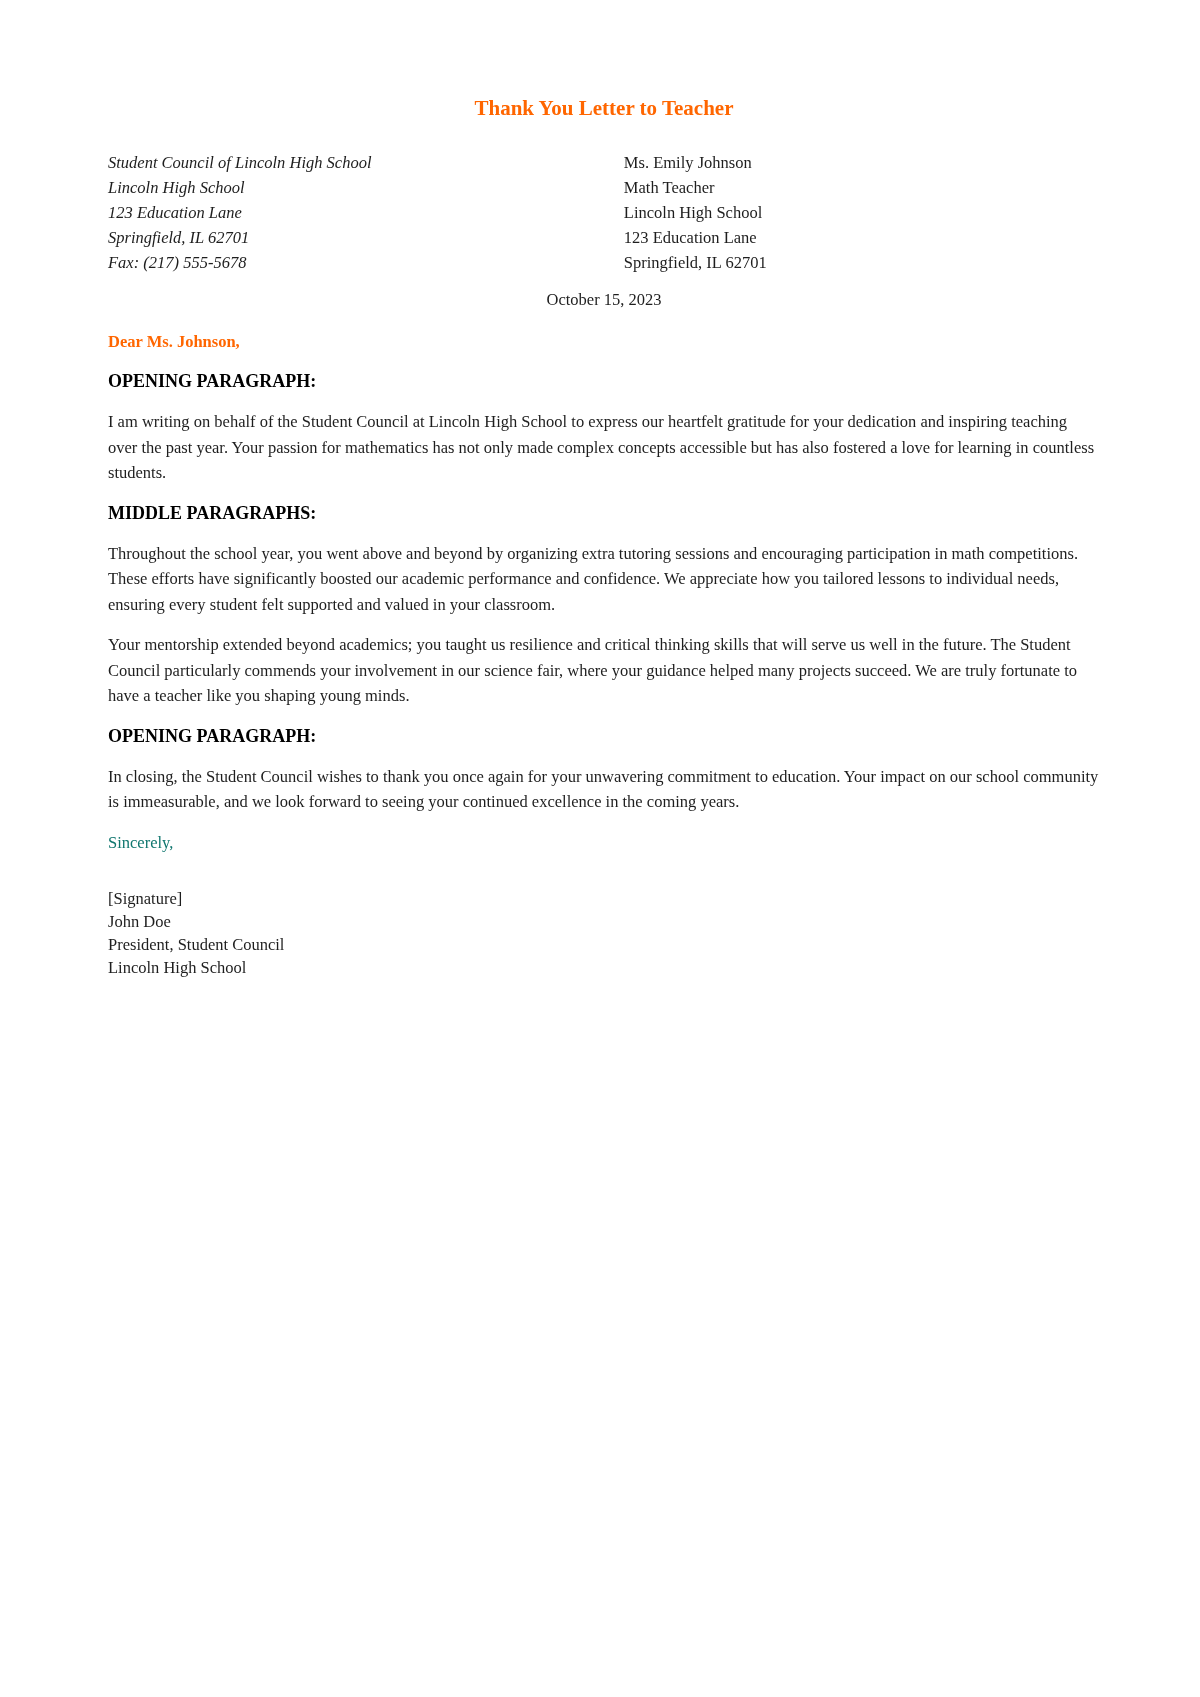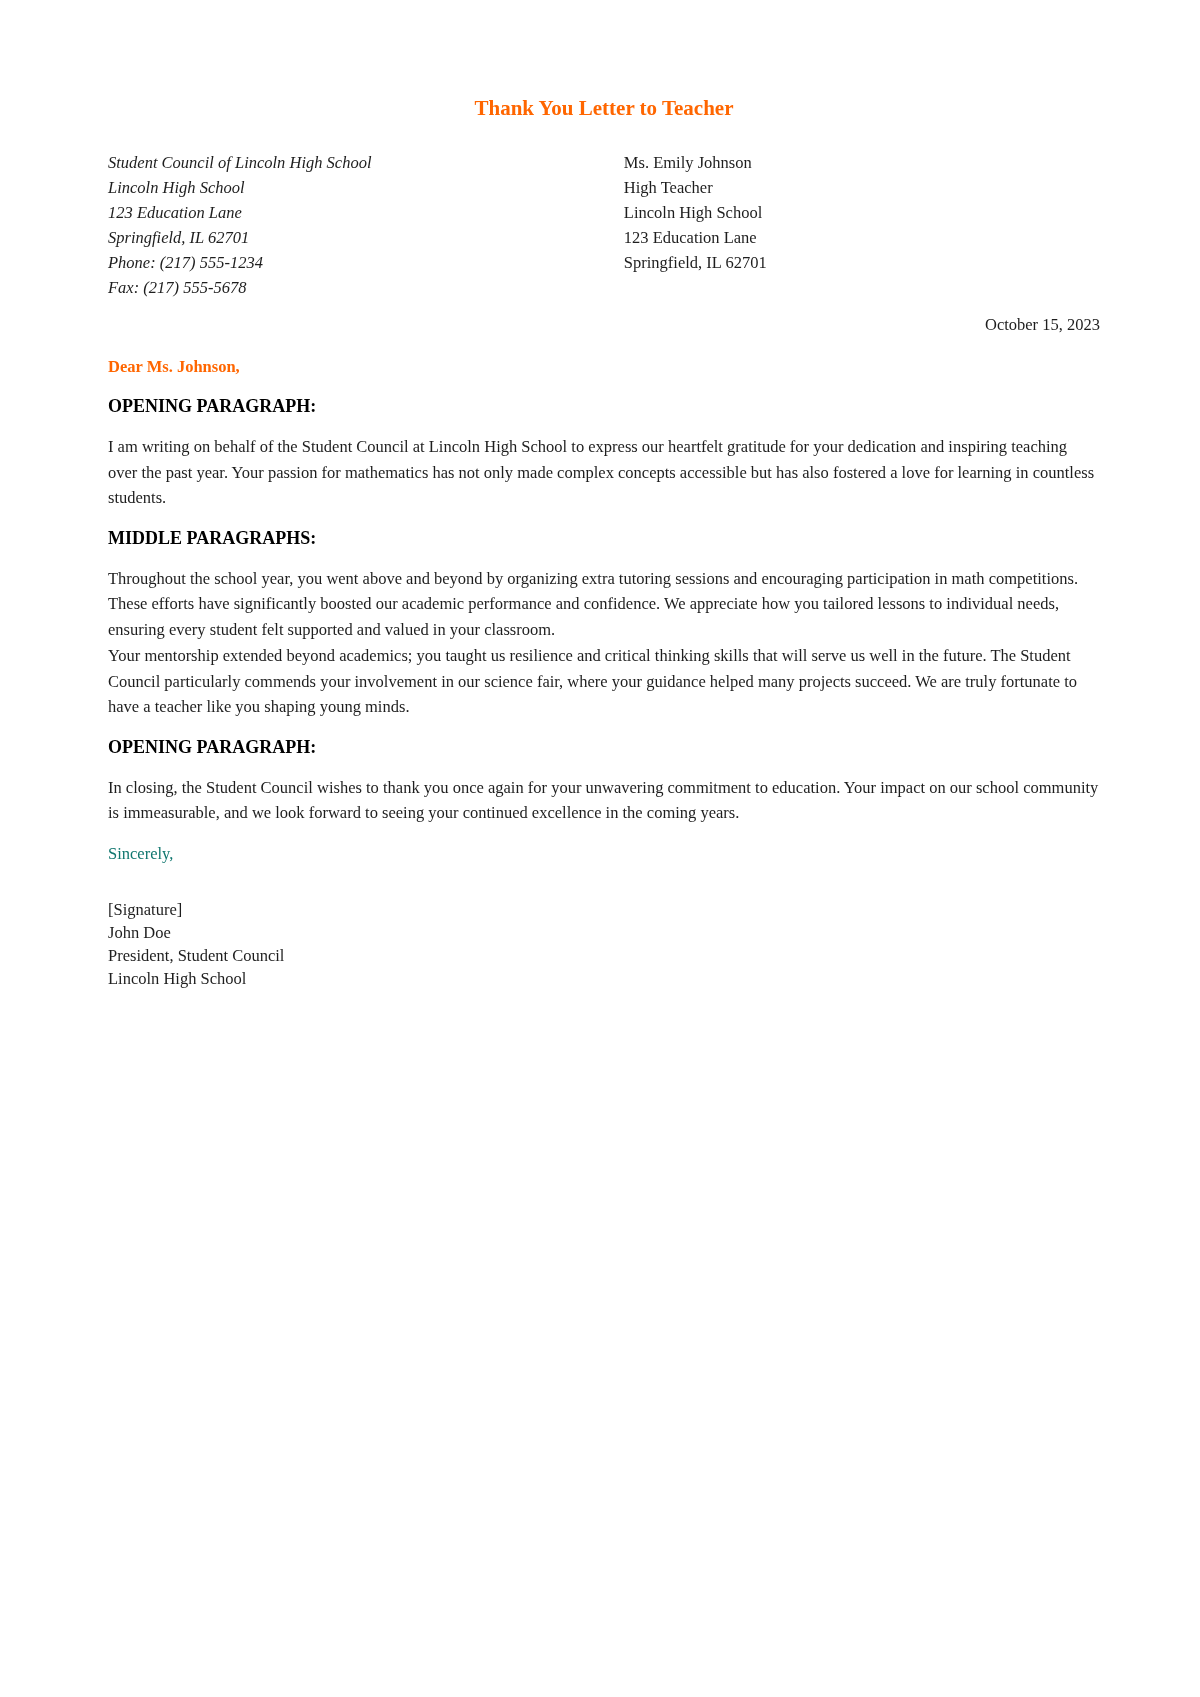--- a/index.html
+++ b/index.html
@@ -25,38 +25,38 @@
   }
   .addresses {
     display: flex;
     margin-top: 29px;
   }
   .addresses p { margin: 0; line-height: 25px; }
   .col-sender { width: 52%; font-style: italic; }
   .col-recipient { flex: 1; }
   .date {
     margin: 12px 0 0;
-    text-align: right;
+    text-align: center;
     line-height: 25px;
   }
   .salutation {
     margin: 17px 0 0;
     font-weight: bold;
     color: var(--accent);
     line-height: 25px;
   }
   h2.section-heading {
     margin: 15px 0;
     font-size: 18px;
     font-weight: bold;
     color: #000000;
     line-height: 25px;
   }
   p.body-par {
-    margin: 1px 0;
+    margin: 15px 0;
     line-height: 25.5px;
   }
   .signoff {
     margin: 15px 0 0;
     font-weight: normal;
     color: #0f766e;
     line-height: 25px;
   }
   .signature-block { margin-top: 32px; }
   .signature-block p { margin: 0; line-height: 23px; }
@@ -67,26 +67,25 @@
 <div class="page">
 
   <h1 class="title">Thank You Letter to Teacher</h1>
 
   <div class="addresses">
     <div class="col-sender">
       <p>Student Council of Lincoln High School</p>
       <p>Lincoln High School</p>
       <p>123 Education Lane</p>
       <p>Springfield, IL 62701</p>
-      <p>Phone: (217) 555-1234</p>
       <p>Fax: (217) 555-5678</p>
     </div>
     <div class="col-recipient">
       <p>Ms. Emily Johnson</p>
-      <p>High Teacher</p>
+      <p>Math Teacher</p>
       <p>Lincoln High School</p>
       <p>123 Education Lane</p>
       <p>Springfield, IL 62701</p>
     </div>
   </div>
 
   <p class="date">October 15, 2023</p>
 
   <p class="salutation">Dear Ms. Johnson,</p>
 

